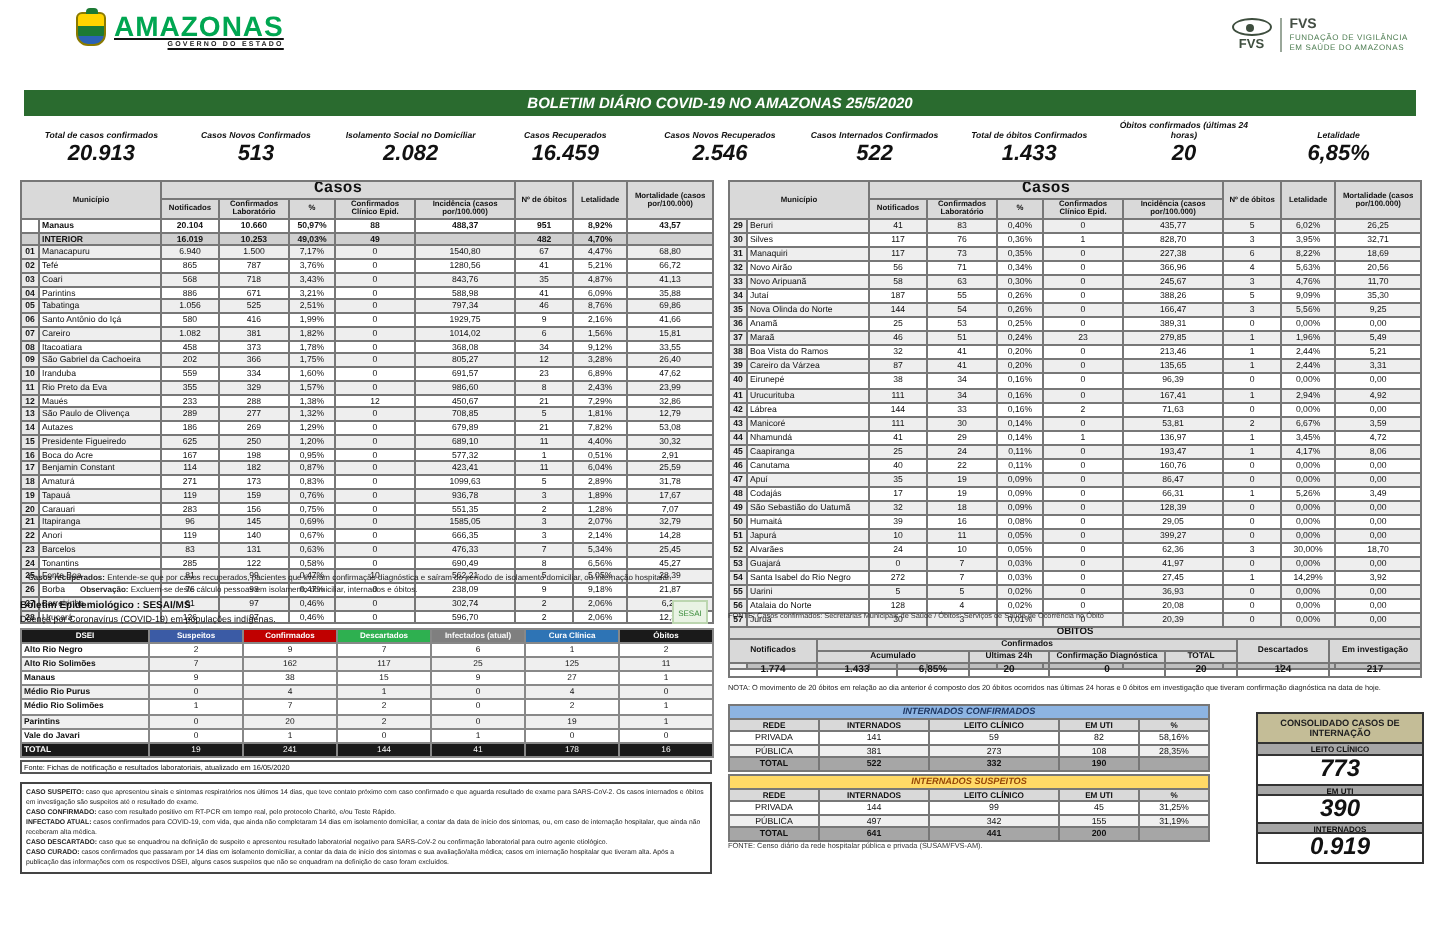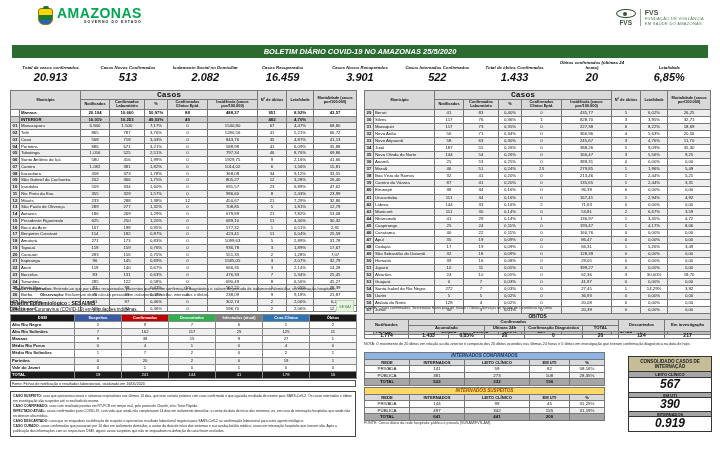--- a/index.html
+++ b/index.html
@@ -2,21 +2,21 @@
 <html><head>
 <meta charset="utf-8">
 <style>
   * { box-sizing: border-box; margin: 0; padding: 0; }
   html,body { background:#fff; }
   #frame {
     position: relative; width: 720px; height: 465px; background: #fff;
     font-family: "Liberation Sans", sans-serif; overflow: hidden; color:#111;
   }
   
-  .logo-am { position:absolute; left:38px; top:6px; display:flex; align-items:flex-end; }
+  .logo-am { position:absolute; left:38px; top:6px; display:flex; align-items:flex-start;text-decoration:underline; }
   .crest { width:15px; height:17px; border-radius:3px 3px 6px 6px;
     background: linear-gradient(180deg,#ffd400 0 40%, #1c7a34 40% 75%, #2b62b5 75%);
     border:1px solid #8a7a00; margin-right:4px; position:relative; }
   .crest::after{ content:""; position:absolute; left:4px; top:-3px; width:6px; height:3px;
     background:#1c7a34; border-radius:2px 2px 0 0; }
   .am-text { line-height:1; }
   .am-name { font-size:14px; font-weight:bold; color:#00a651; letter-spacing:0.5px; }
   .am-sub { font-size:3.5px; font-weight:bold; color:#222; letter-spacing:1.1px; text-align:right; margin-top:1px; }
   .logo-fvs { position:absolute; right:16px; top:9px; display:flex; align-items:center; }
   .fvs-mark { text-align:center; margin-right:4px; }
@@ -151,21 +151,21 @@
     <div class="stat">
       <div class="stat-label">Isolamento Social no Domicíliar</div>
       <div class="stat-value">2.082</div>
     </div>
     <div class="stat">
       <div class="stat-label">Casos Recuperados</div>
       <div class="stat-value">16.459</div>
     </div>
     <div class="stat">
       <div class="stat-label">Casos Novos Recuperados</div>
-      <div class="stat-value">3.901</div>
+      <div class="stat-value">2.546</div>
     </div>
     <div class="stat">
       <div class="stat-label">Casos Internados Confirmados</div>
       <div class="stat-value">522</div>
     </div>
     <div class="stat">
       <div class="stat-label">Total de óbitos Confirmados</div>
       <div class="stat-value">1.433</div>
     </div>
     <div class="stat">
@@ -1238,20 +1238,20 @@
   </table>
 
   <div class="fonte-line fonte-int">FONTE: Censo diário da rede hospitalar pública e privada (SUSAM/FVS-AM).</div>
 
   <div class="consol">
     <div class="consol-head">
       <div>CONSOLIDADO CASOS DE</div>
       <div>INTERNAÇÃO</div>
     </div>
     <div class="consol-bar" style="border-top:none;">LEITO CLÍNICO</div>
-    <div class="consol-val">567</div>
+    <div class="consol-val">773</div>
     <div class="consol-bar">EM UTI</div>
     <div class="consol-val">390</div>
     <div class="consol-bar">INTERNADOS</div>
     <div class="consol-val">0.919</div>
   </div>
 
 </div>
 
 </body></html>

